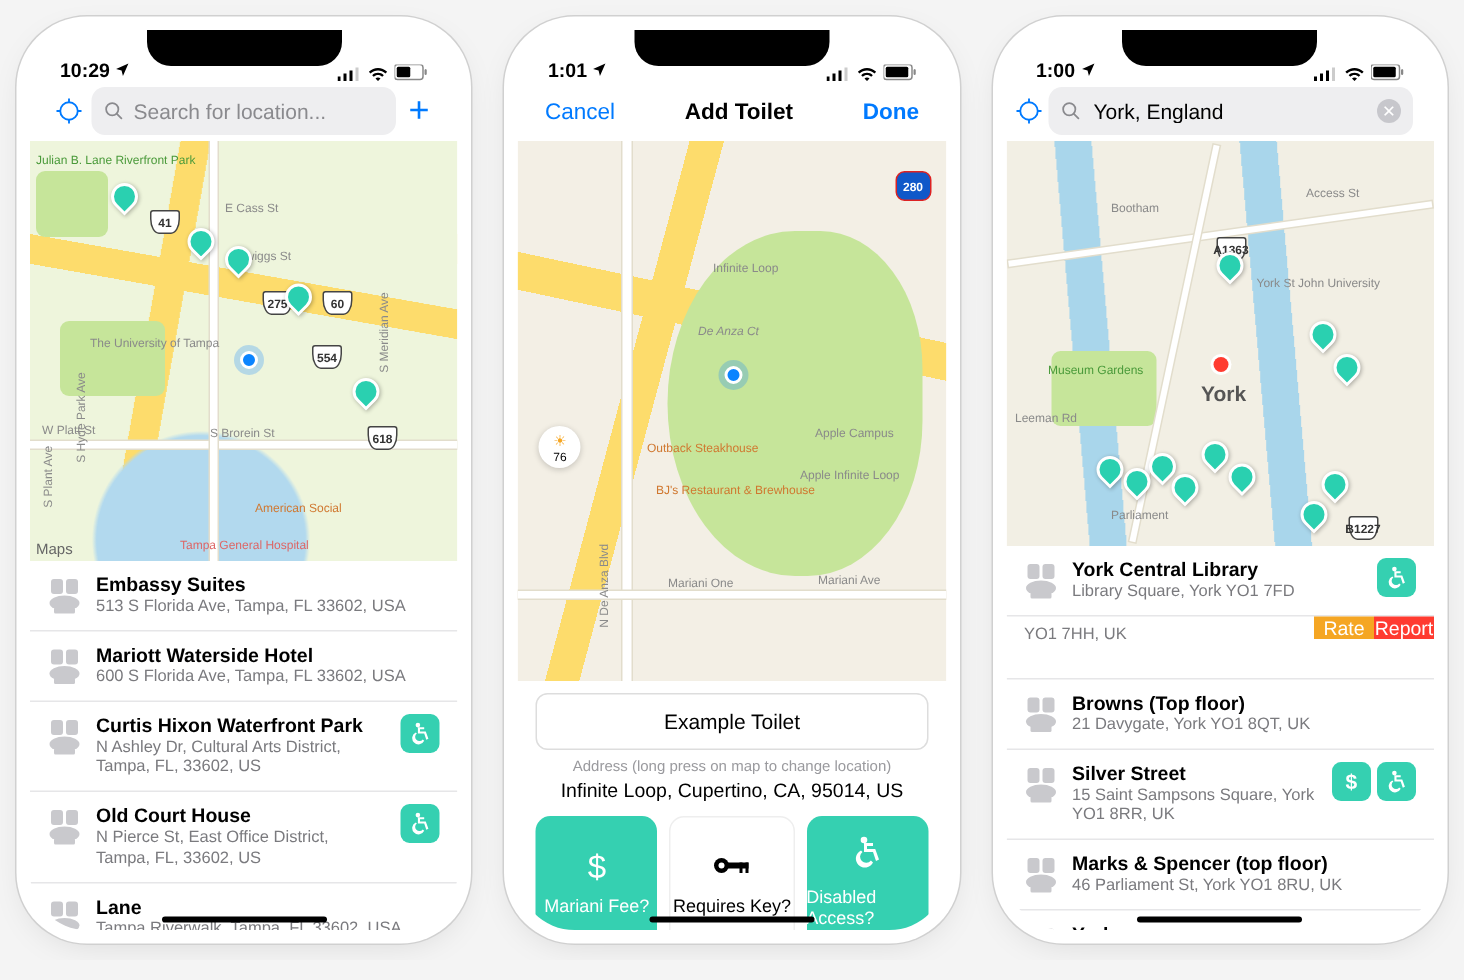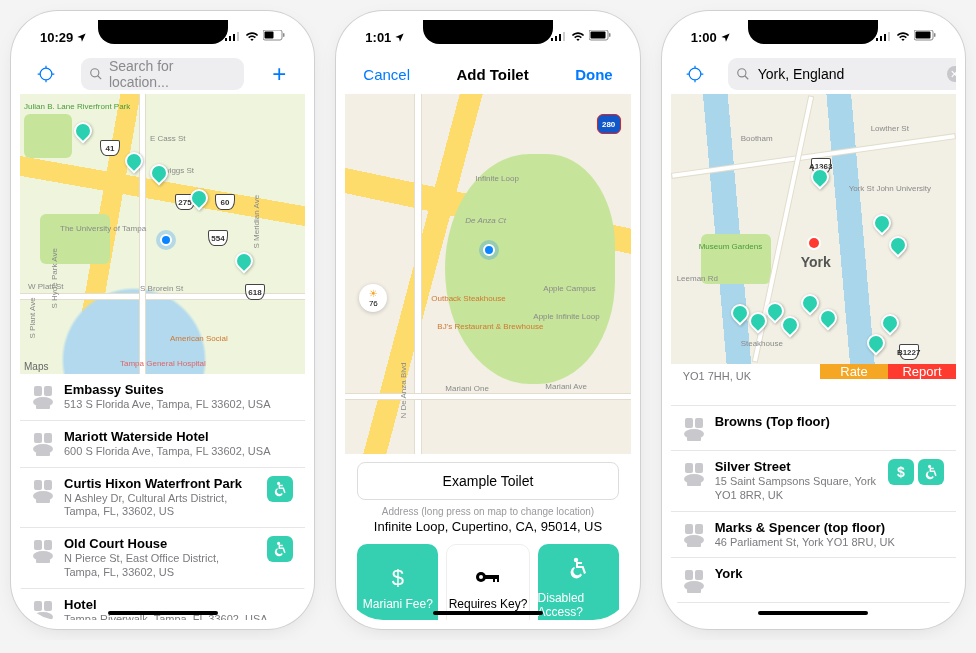--- a/index.html
+++ b/index.html
@@ -26,30 +26,31 @@
   .notch {
     position: absolute;
     top: 0; left: 50%; transform: translateX(-50%);
     width: 130px; height: 24px;
     background: #000;
     border-radius: 0 0 16px 16px;
     z-index: 50;
   }
   .status-bar {
     height: 24px;
-    display: flex; justify-content: space-between; align-items: flex-start;
+    display: flex; justify-content: space-between; align-items: flex-end;
     font-size: 13px; font-weight: 600; padding: 0 10px;
   }
   .status-left { display:flex; align-items:center; gap:3px; }
   .status-right { display:flex; align-items:center; gap:4px; }
   .status-right svg { display:block; }
   .nav-bar {
     height: 40px;
-    display: flex; align-items: center; gap: 23px;
+    display: flex; align-items: center; gap: 3px;
     padding: 0 4px;
+    justify-content: flex-end;
   }
   .locate-btn { width: 24px; height: 24px; display:flex;align-items:center;justify-content:center;}
   .search-field {
     flex: 1;
     background: #eeeef0;
     border-radius: 9px;
     height: 32px;
     display: flex; align-items: center; gap: 6px;
     padding: 0 8px;
     color: #8a8a8e;
@@ -130,21 +131,21 @@
     background:#35d0b1; color:#fff;
     display:flex;align-items:center;justify-content:center;
     font-size:14px; font-weight:700;
     flex-shrink:0;
   }
   .badges { display:flex; gap:4px; align-items:center;}
   .swipe {
     position:absolute; right:0; top:0; bottom:0;
     display:flex;
   }
-  .swipe .act { width:68px; display:flex;align-items:center;justify-content:center; color:#fff; font-size:13px; font-weight:500;}
+  .swipe .act { width:40px; display:flex;align-items:center;justify-content:center; color:#fff; font-size:13px; font-weight:500;}
   .swipe .rate { background:#f5a623; }
   .swipe .report { background:#ff3b30; }
   .truncated-row {
     font-size:11px; color:#7a7a7e; padding:6px 12px; margin:0 -10px; border-bottom:1px solid #e6e6e8; background:#fff;
   }
 
   .textfield {
     margin: 8px 2px 6px;
     border:1px solid #ddd; border-radius:8px; background:#fff;
     padding:10px; text-align:center; font-size:14px; color:#000;
@@ -316,21 +317,21 @@
   </div>
     </div>
     <div class="row">
       <div class="row-icon"><svg width="22" height="26" viewBox="0 0 22 26">
     <rect x="2" y="2" width="8" height="10" rx="2" fill="#c9c9cd"></rect>
     <rect x="12" y="2" width="8" height="10" rx="2" fill="#c9c9cd"></rect>
     <ellipse cx="11" cy="18" rx="10" ry="5" fill="#c9c9cd"></ellipse>
     <rect x="4" y="21" width="14" height="4" rx="1" fill="#c9c9cd"></rect>
   </svg></div>
       <div class="row-body">
-        <div class="row-title">Hotel</div>
+        <div class="row-title">Lane</div>
         <div class="row-sub">Tampa Riverwalk, Tampa, FL 33602, USA</div>
       </div>
 
     </div>
     </div>
   <div class="homebar"></div>
 </div>
 
 <div class="phone">
   <div class="notch"></div>
@@ -472,58 +473,78 @@
 
   </div>
 
   <div class="map mid">
     <div class="map-bg york"></div>
     <div class="green" style="left:30px;top:140px;width:70px;height:50px;"></div>
     <div class="road roadshadow" style="left:0;top:60px;right:0;height:4px;transform:rotate(-8deg);"></div>
     <div class="road roadshadow" style="left:110px;top:0;width:4px;height:100%;transform:rotate(12deg);"></div>
     <span class="maplabel grn" style="left:28px;top:148px;">Museum Gardens</span>
     <span class="maplabel" style="left:130px;top:160px;font-size:14px;color:#555;font-weight:600;">York</span>
-    <span class="maplabel" style="left:178px;top:90px;">York St John University</span>
-    <span class="maplabel" style="left:200px;top:30px;">Lowther St</span>
+    <span class="maplabel" style="left:167px;top:90px;">York St John University</span>
+    <span class="maplabel" style="left:200px;top:30px;">Access St</span>
     <span class="maplabel" style="left:6px;top:180px;">Leeman Rd</span>
-    <span class="maplabel" style="left:70px;top:245px;">Steakhouse</span>
+    <span class="maplabel" style="left:70px;top:245px;">Parliament</span>
     <span class="maplabel" style="left:70px;top:40px;">Bootham</span>
     <div class="shield" style="left:140px;top:64px;">A1363</div>
     <div class="shield" style="left:228px;top:250px;">B1227</div>
     <div class="reddot" style="left:138px;top:144px;"></div>
     <div class="pin" style="left:140px;top:74px;"></div>
     <div class="pin" style="left:202px;top:120px;"></div>
     <div class="pin" style="left:218px;top:142px;"></div>
     <div class="pin" style="left:60px;top:210px;"></div>
     <div class="pin" style="left:78px;top:218px;"></div>
     <div class="pin" style="left:95px;top:208px;"></div>
     <div class="pin" style="left:110px;top:222px;"></div>
     <div class="pin" style="left:130px;top:200px;"></div>
     <div class="pin" style="left:148px;top:215px;"></div>
     <div class="pin" style="left:210px;top:220px;"></div>
     <div class="pin" style="left:196px;top:240px;"></div>
   </div>
 
   <div class="list" id="list3">
+  <div class="row">
+    <div class="row-icon"><svg width="22" height="26" viewBox="0 0 22 26">
+    <rect x="2" y="2" width="8" height="10" rx="2" fill="#c9c9cd"></rect>
+    <rect x="12" y="2" width="8" height="10" rx="2" fill="#c9c9cd"></rect>
+    <ellipse cx="11" cy="18" rx="10" ry="5" fill="#c9c9cd"></ellipse>
+    <rect x="4" y="21" width="14" height="4" rx="1" fill="#c9c9cd"></rect>
+  </svg></div>
+    <div class="row-body">
+      <div class="row-title">York Central Library</div>
+      <div class="row-sub">Library Square, York YO1 7FD</div>
+    </div>
+    <div class="badge">
+    <svg width="14" height="16" viewBox="0 0 20 22" fill="#fff">
+            <circle cx="8" cy="3" r="2.2"></circle>
+            <path d="M8 5v6l6 0 2 6 2-1-2.5-7H10V7l4 0V5z"></path>
+            <path d="M6 10a6 6 0 1 0 8 8l-1.4-1.4A4 4 0 1 1 7 11z"></path>
+          </svg>
+  </div>
+  </div>
   <div class="row" style="padding:0;height:42px;">
     <div class="swipe" style="position:relative;margin-left:auto;">
       <div class="act rate">Rate</div>
       <div class="act report">Report</div>
     </div>
   </div>
       <div class="truncated-row" style="position:absolute; margin:0; transform:translateY(-42px); background:transparent; border:none; padding-left:12px;">YO1 7HH, UK</div>
     <div class="row">
       <div class="row-icon"><svg width="22" height="26" viewBox="0 0 22 26">
     <rect x="2" y="2" width="8" height="10" rx="2" fill="#c9c9cd"></rect>
     <rect x="12" y="2" width="8" height="10" rx="2" fill="#c9c9cd"></rect>
     <ellipse cx="11" cy="18" rx="10" ry="5" fill="#c9c9cd"></ellipse>
     <rect x="4" y="21" width="14" height="4" rx="1" fill="#c9c9cd"></rect>
   </svg></div>
       <div class="row-body">
         <div class="row-title">Browns (Top floor)</div>
+        <div class="row-sub">21 Davygate, York YO1 8QT, UK</div>
       </div>
       <div class="badges">
         
         
       </div>
     </div>
     <div class="row">
       <div class="row-icon"><svg width="22" height="26" viewBox="0 0 22 26">
     <rect x="2" y="2" width="8" height="10" rx="2" fill="#c9c9cd"></rect>
     <rect x="12" y="2" width="8" height="10" rx="2" fill="#c9c9cd"></rect>

